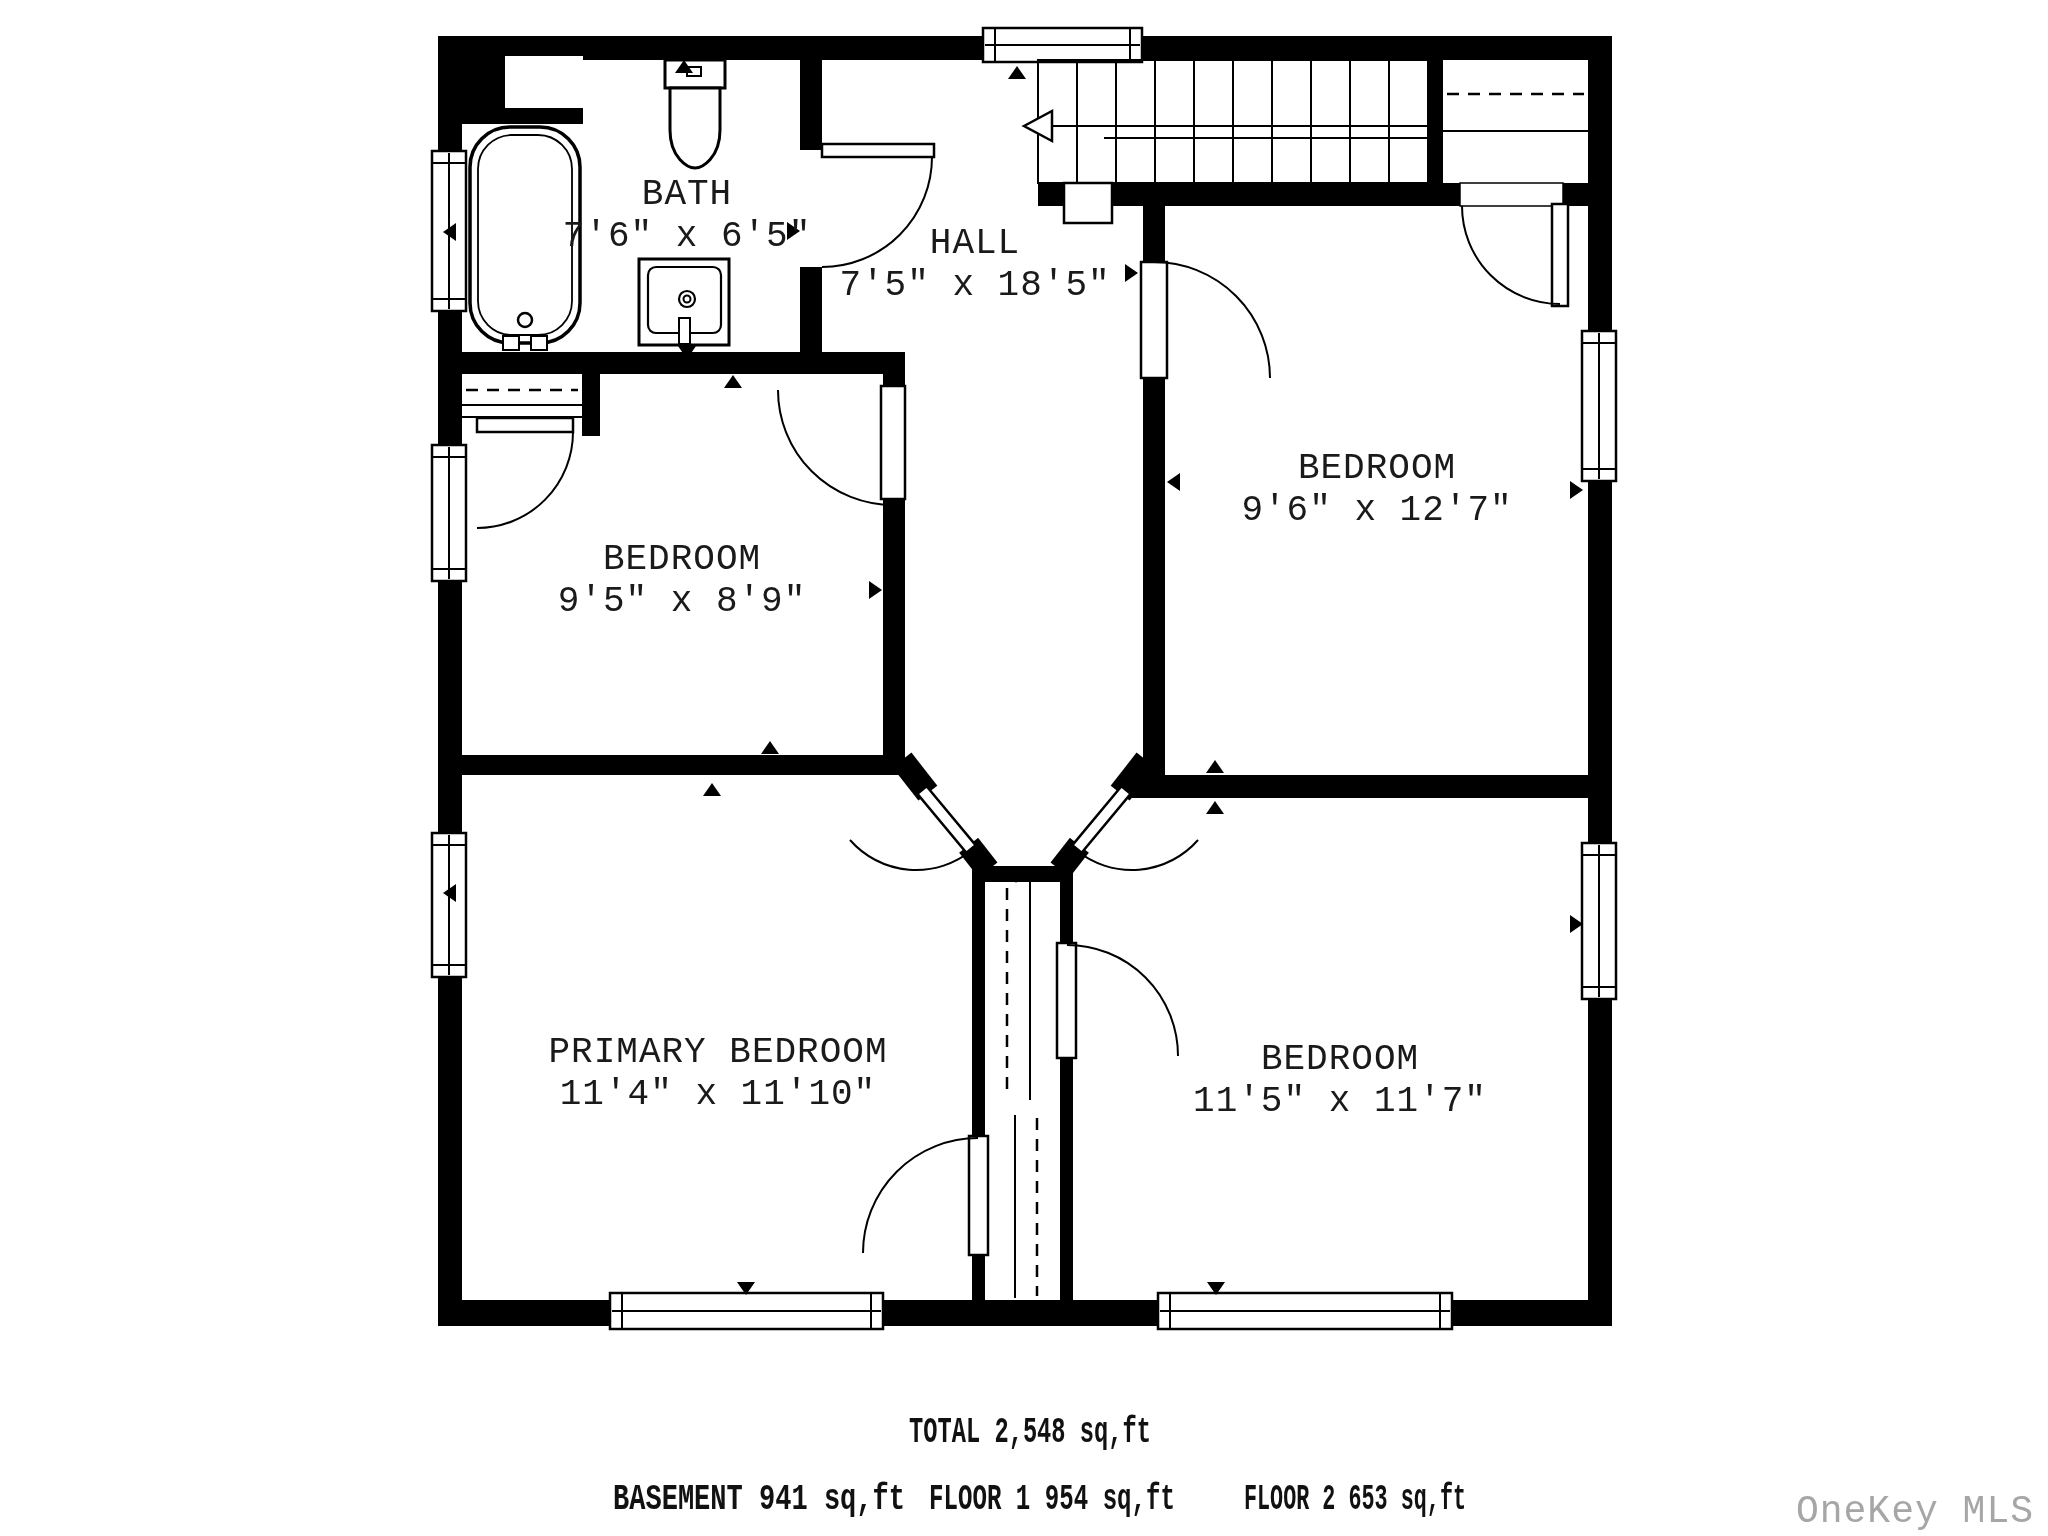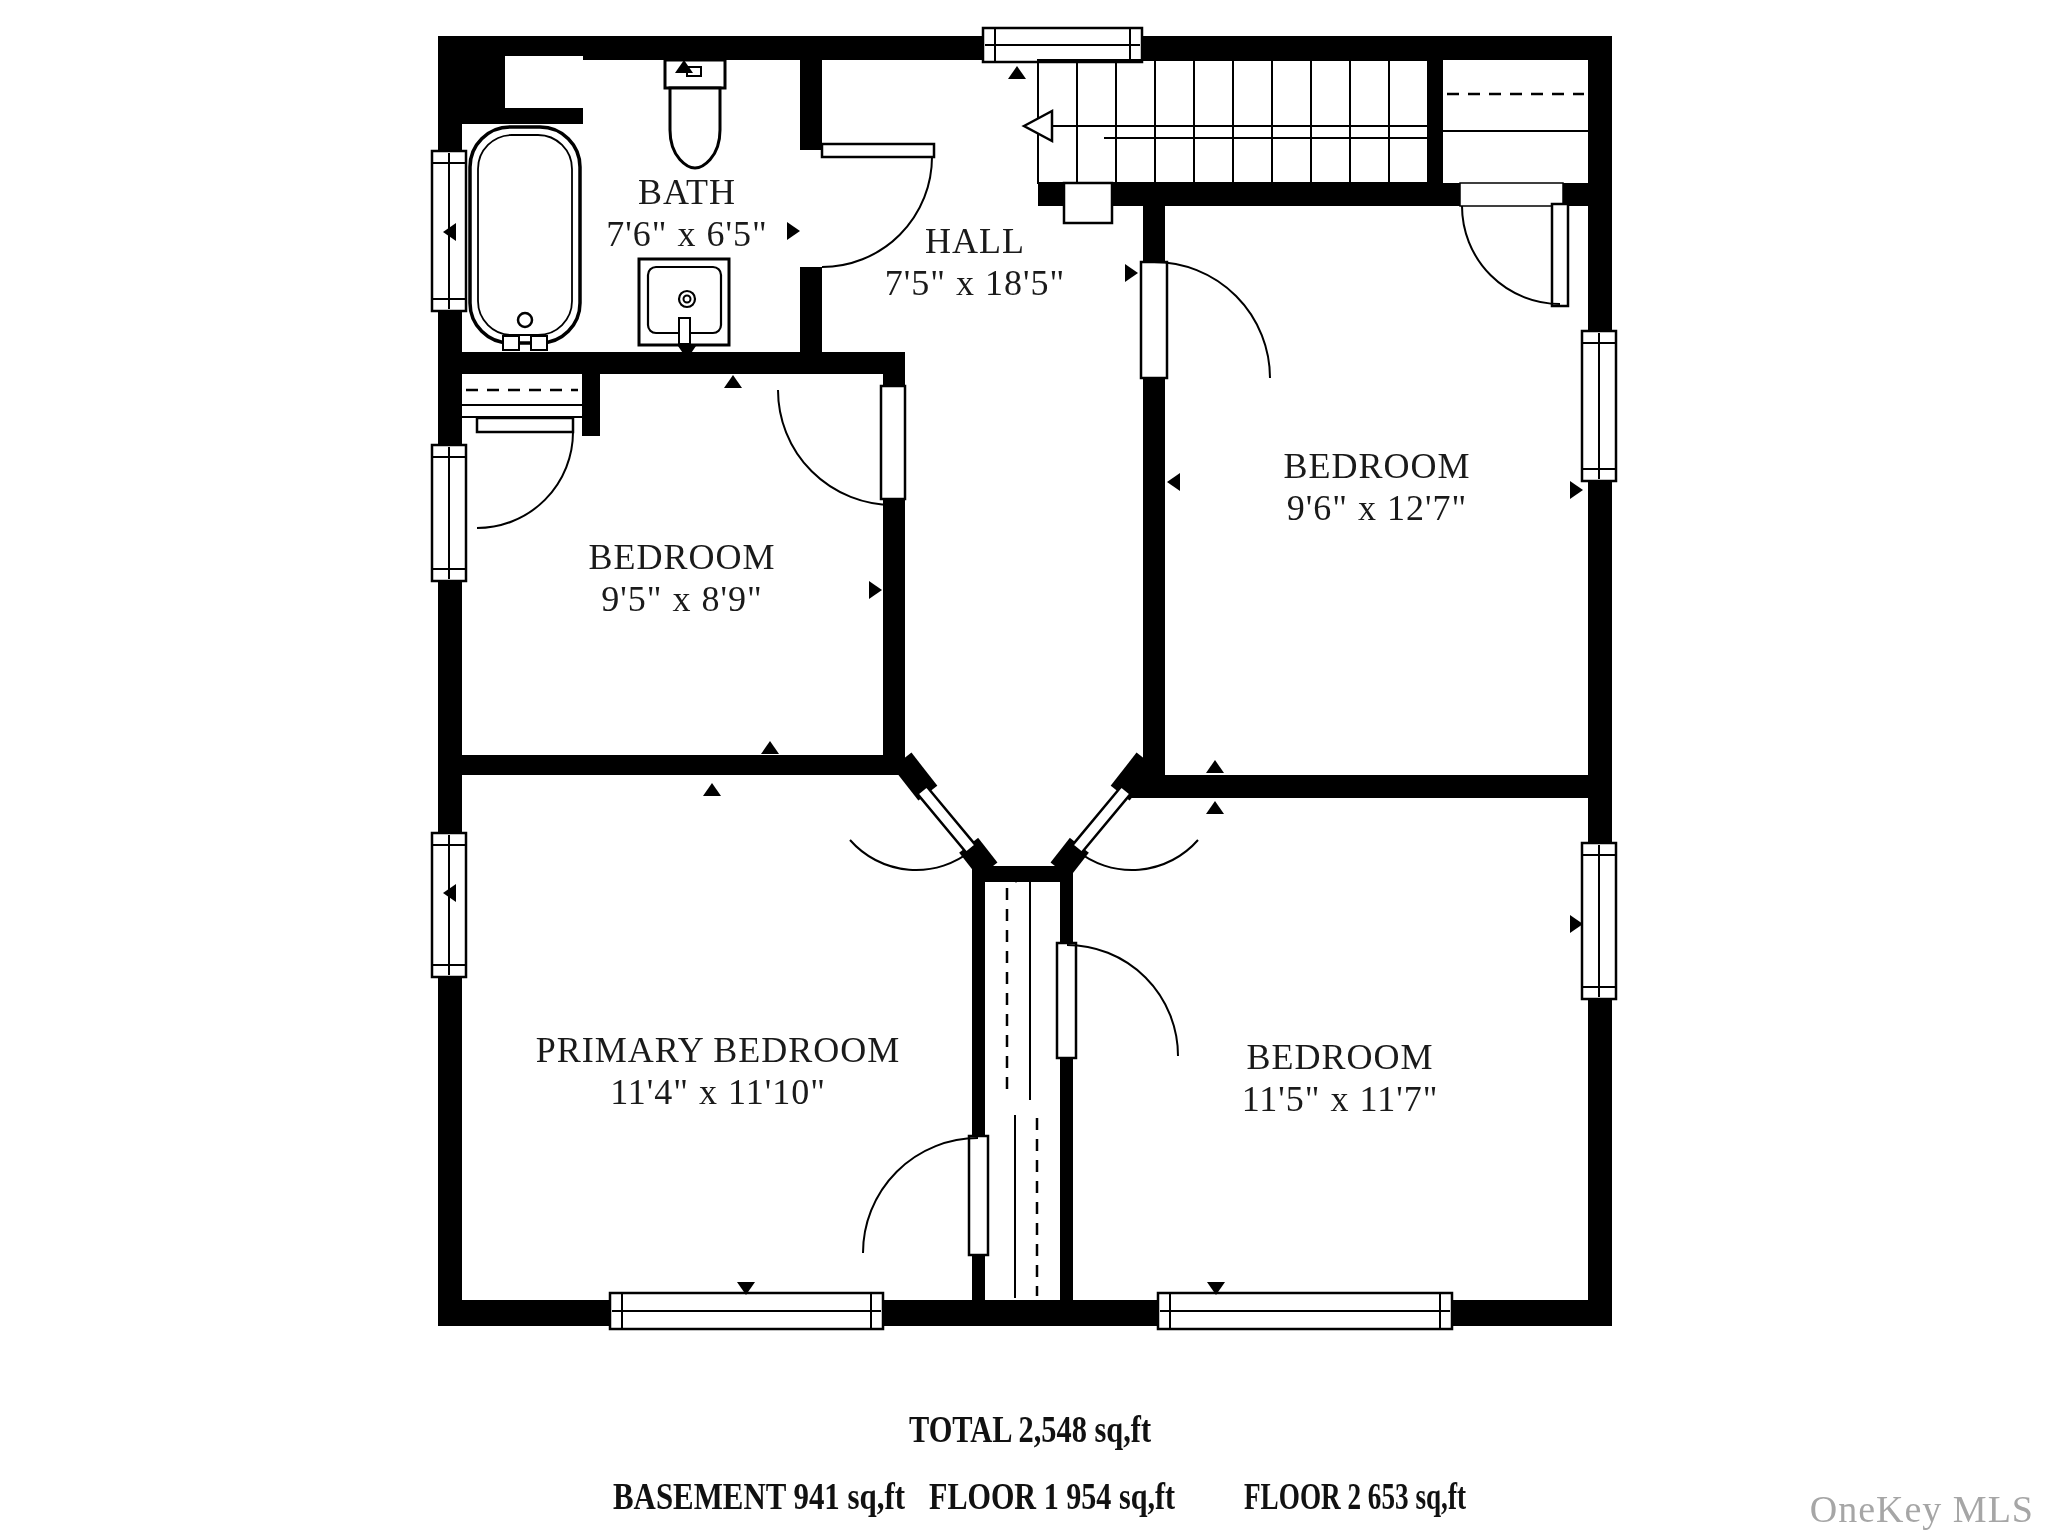--- a/index.html
+++ b/index.html
@@ -1,17 +1,17 @@
 <!DOCTYPE html>
 <html><head>
 <meta charset="utf-8">
 <style>
   html,body{margin:0;padding:0;background:#ffffff;}
   .stage{position:relative;width:2048px;height:1536px;background:#ffffff;overflow:hidden;
-         font-family:Liberation Serif, serif;}
+         font-family:Liberation Mono, monospace;}
   svg{display:block;}
   .wall{fill:#000000;stroke:none;}
   .cut{fill:#ffffff;stroke:none;}
   .opening{fill:#ffffff;}
   .panel{fill:#ffffff;stroke:#000000;stroke-width:2.5;}
   .arc{fill:none;stroke:#000000;stroke-width:2;}
   .fix{fill:#ffffff;stroke:#000000;}
   .thin{fill:none;stroke:#000000;stroke-width:2;}
   .dash{fill:none;stroke:#000000;stroke-width:2.5;stroke-dasharray:12 9;}
   .marker{fill:#000000;stroke:none;}

